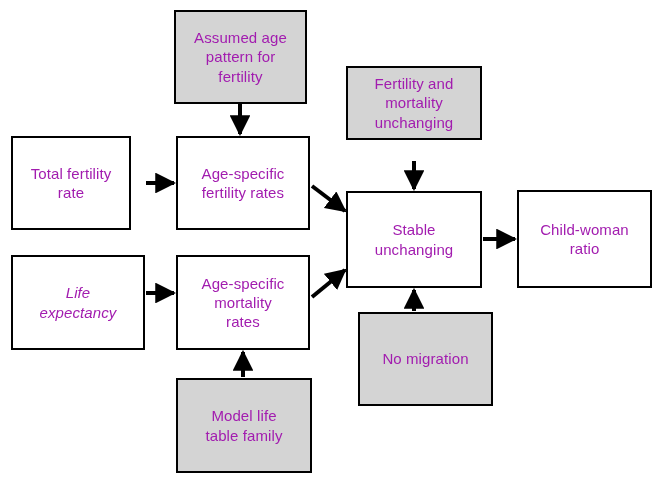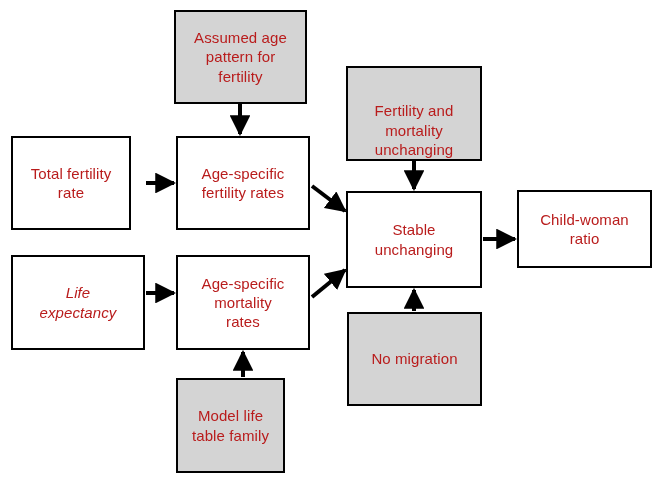--- a/index.html
+++ b/index.html
@@ -18,21 +18,21 @@
     overflow: hidden;
   }
   .node {
     position: absolute;
     box-sizing: border-box;
     border: 2px solid #000000;
     display: flex;
     align-items: center;
     justify-content: center;
     text-align: center;
-    color: #b91c1c;
+    color: #a21caf;
     font-size: 15px;
     line-height: 1.28;
     letter-spacing: 0.1px;
     z-index: 3;
   }
   .node.white { background: #ffffff; }
   .node.gray  { background: #d4d4d4; }
   .node .node-label {
     display: block;
     padding: 0 6px;
@@ -71,52 +71,52 @@
         <line x1="243" y1="377" x2="243" y2="352" marker-end="url(#arrowhead)"></line>
       </g>
   </svg>
 
   <div id="node-layer">
       <div class="node gray" style="left: 174px; top: 10px; width: 133px; height: 94px; background: rgb(212, 212, 212);">
         <span class="node-label">Assumed age
 pattern for
 fertility</span>
       </div>
-      <div class="node gray" style="left: 346px; top: 66px; width: 136px; height: 95px; background: rgb(212, 212, 212); align-items: flex-end;">
+      <div class="node gray" style="left: 346px; top: 66px; width: 136px; height: 74px; background: rgb(212, 212, 212);">
         <span class="node-label">Fertility and
 mortality
 unchanging</span>
       </div>
       <div class="node white" style="left: 11px; top: 136px; width: 120px; height: 94px; background: rgb(255, 255, 255);">
         <span class="node-label">Total fertility
 rate</span>
       </div>
       <div class="node white" style="left: 176px; top: 136px; width: 134px; height: 94px; background: rgb(255, 255, 255);">
         <span class="node-label">Age-specific
 fertility rates</span>
       </div>
       <div class="node white" style="left: 346px; top: 191px; width: 136px; height: 97px; background: rgb(255, 255, 255);">
         <span class="node-label">Stable
 unchanging</span>
       </div>
-      <div class="node white" style="left: 517px; top: 190px; width: 135px; height: 78px; background: rgb(255, 255, 255);">
+      <div class="node white" style="left: 517px; top: 190px; width: 135px; height: 98px; background: rgb(255, 255, 255);">
         <span class="node-label">Child-woman
 ratio</span>
       </div>
       <div class="node white" style="left: 11px; top: 255px; width: 134px; height: 95px; background: rgb(255, 255, 255); font-style: italic;">
         <span class="node-label">Life
 expectancy</span>
       </div>
       <div class="node white" style="left: 176px; top: 255px; width: 134px; height: 95px; background: rgb(255, 255, 255);">
         <span class="node-label">Age-specific
 mortality
 rates</span>
       </div>
-      <div class="node gray" style="left: 347px; top: 312px; width: 135px; height: 94px; background: rgb(212, 212, 212);">
+      <div class="node gray" style="left: 358px; top: 312px; width: 135px; height: 94px; background: rgb(212, 212, 212);">
         <span class="node-label">No migration</span>
       </div>
-      <div class="node gray" style="left: 176px; top: 378px; width: 109px; height: 95px; background: rgb(212, 212, 212); justify-content: center;">
+      <div class="node gray" style="left: 176px; top: 378px; width: 136px; height: 95px; background: rgb(212, 212, 212); justify-content: center;">
         <span class="node-label">Model life
 table family</span>
       </div>
     </div>
 
 </div>
 
 </body></html>

